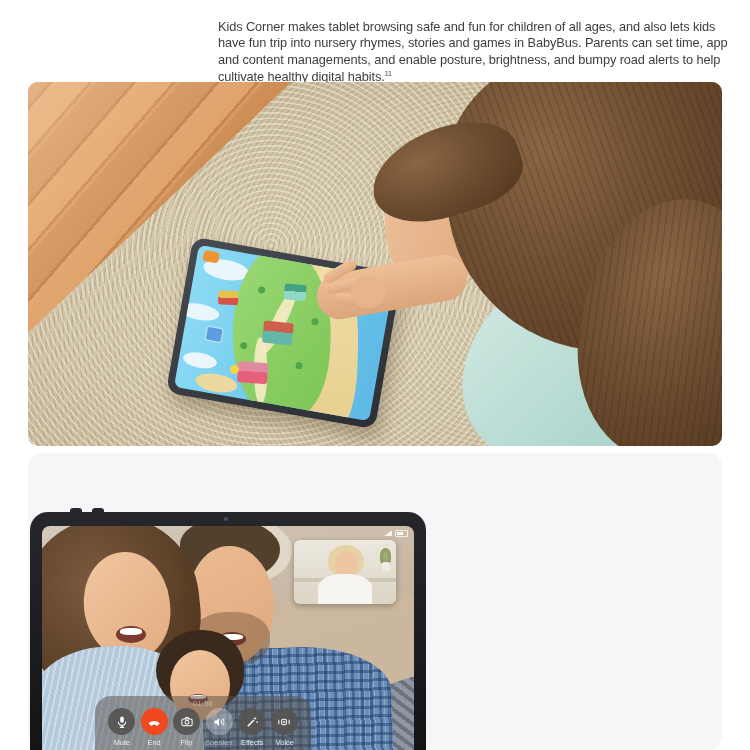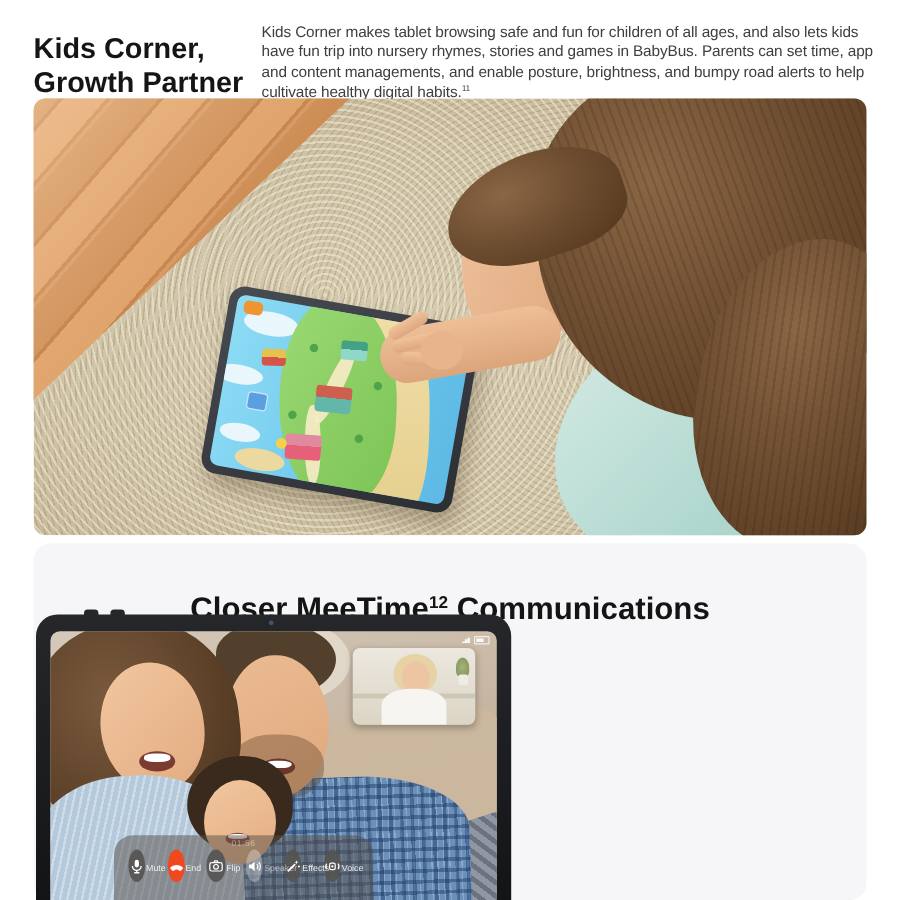--- a/index.html
+++ b/index.html
@@ -100,34 +100,33 @@
   .pip-plant{left:86px;top:8px;width:11px;height:16px;background:radial-gradient(#a5b376,#7f915a);border-radius:50% 50% 30% 30%;}
   .pip-vase{left:88px;top:22px;width:8px;height:9px;background:#efece4;border-radius:2px;}
   .statusbar{right:6px;top:4px;display:flex;gap:3px;align-items:center;}
   .st-sig{width:7px;height:5px;background:rgba(255,255,255,.85);clip-path:polygon(0 70%,33% 70%,33% 35%,66% 35%,66% 0,100% 0,100% 100%,0 100%);}
   .st-batt{width:11px;height:5px;border:1px solid rgba(255,255,255,.75);border-radius:1px;position:relative;}
   .st-batt::after{content:"";position:absolute;left:1px;top:1px;bottom:1px;width:6px;background:rgba(255,255,255,.9);}
 
   .ctrlbar{left:53px;top:170px;width:216px;height:70px;border-radius:16px;background:rgba(86,78,70,.5);}
   .timer{position:absolute;left:50%;top:4px;transform:translateX(-50%);font-size:7px;color:rgba(255,255,255,.45);letter-spacing:.5px;}
   .ctls{position:absolute;left:0;right:0;top:12px;display:flex;justify-content:space-between;padding:0 12px;}
-  .ctl{display:flex;align-items:center;width:29px;}
+  .ctl{display:flex;flex-direction:column;align-items:center;width:29px;}
   .ctl-circle{width:27px;height:27px;border-radius:50%;background:rgba(86,84,82,.92);display:flex;align-items:center;justify-content:center;}
   .ctl-circle.end{background:#f1491f;}
   .ctl-circle.dim{background:rgba(255,255,255,.30);}
   .ctl-label{margin-top:3px;font-size:8px;color:rgba(255,255,255,.85);transform:scale(.92);}
   .ctl-label.dim{color:rgba(255,255,255,.5);}
   .ctl svg{display:block;}
 </style>
 </head>
 <body>
 
 <div class="page">
 
-  <h1 class="abs kids-heading"><span>Kids Corner,</span><br><span>Growth Partner</span></h1>
   <p class="abs kids-para"><span>Kids Corner makes tablet browsing safe and fun for children of all ages, and also lets kids have fun trip into nursery rhymes, stories and games in BabyBus. Parents can set time, app and content managements, and enable posture, brightness, and bumpy road alerts to help cultivate healthy digital habits.</span><sup>11</sup></p>
 
   <div class="abs hero">
     <div class="abs wood"></div>
     <div class="abs cushion"></div>
     <div class="abs g-shirt"></div>
     <div class="abs g-face"></div>
     <div class="abs g-brow"></div>
     <div class="abs g-eye"></div>
     <div class="abs g-hair-main hairtex"></div>
@@ -159,21 +158,20 @@
     </div>
 
     <div class="abs g-arm"></div>
     <div class="abs finger f1"></div>
     <div class="abs finger f2"></div>
     <div class="abs finger f3"></div>
     <div class="abs palm"></div>
   </div>
 
   <div class="abs m-card"></div>
-  <h2 class="abs m-heading"><span>Closer MeeTime</span><sup>12</sup><span> Communications</span></h2>
 
 
   <div class="abs vol" style="left:70px;top:508px;"></div>
   <div class="abs vol" style="left:92px;top:508px;"></div>
   <div class="abs m-tablet">
     <div class="abs camera"></div>
     <div class="m-screen">
       <div class="abs sc-light"></div>
       <div class="abs sc-couch"></div>
       <div class="abs sc-pillow"></div>

